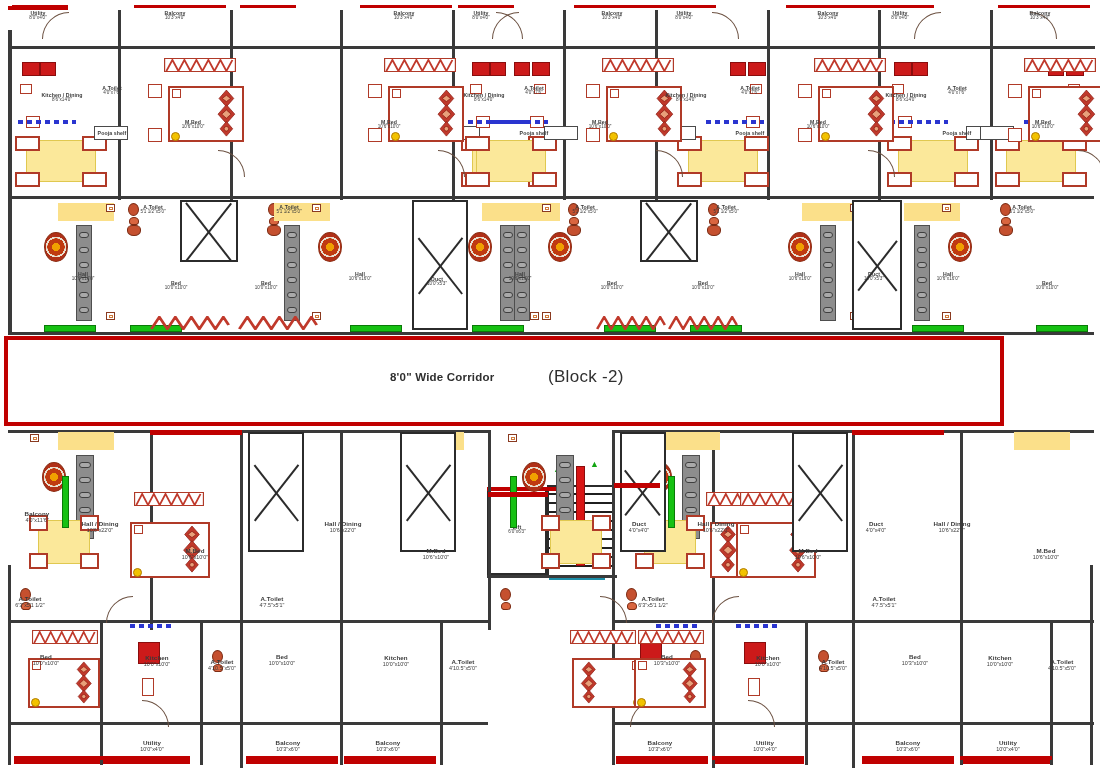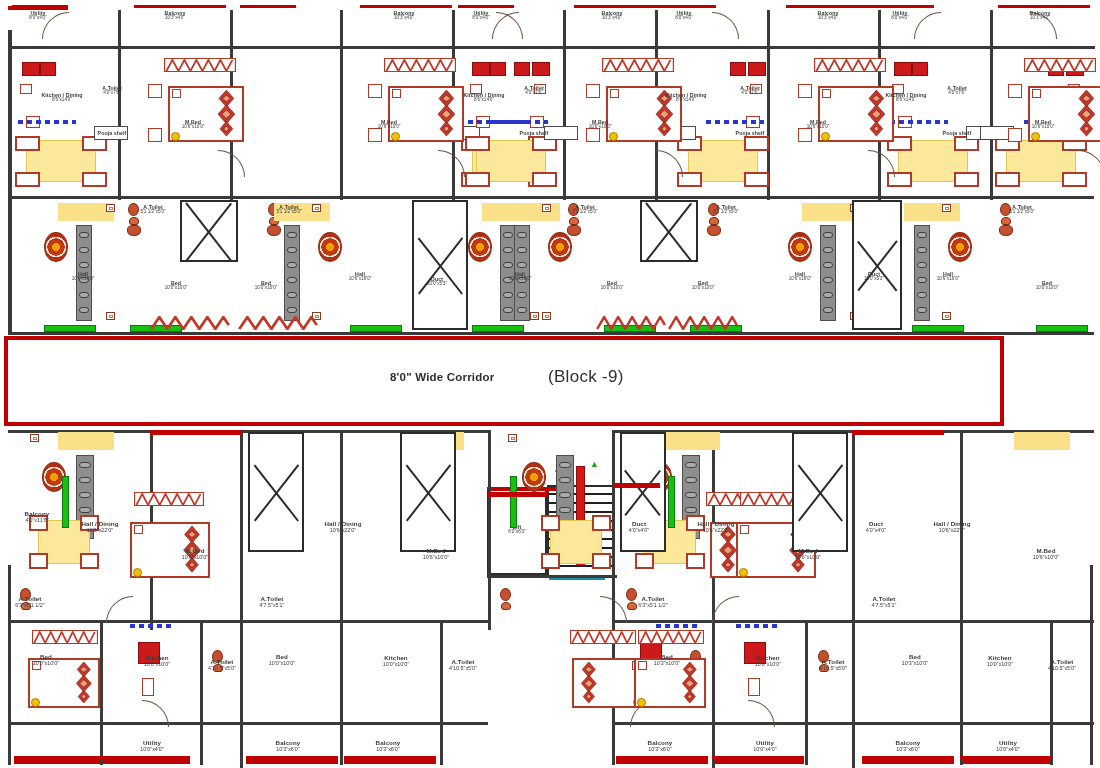--- a/index.html
+++ b/index.html
@@ -74,21 +74,21 @@
   <div class="redwall" style="left:786px;top:5px;width:92px;height:3px;"></div>
   <div class="redwall" style="left:878px;top:5px;width:56px;height:3px;"></div>
   <div class="redwall" style="left:998px;top:5px;width:92px;height:3px;"></div>
 
   <div class="redwall" style="left:4px;  top:336px; width:1000px; height:4px;"></div>
   <div class="redwall" style="left:4px;  top:336px; width:4px;   height:90px;"></div>
   <div class="redwall" style="left:1000px;top:336px; width:4px;  height:90px;"></div>
   <div class="redwall" style="left:4px;  top:422px; width:1000px; height:4px;"></div>
 
   <div class="corridor-lbl" style="left:390px;top:371px;">8'0" Wide Corridor</div>
-  <div class="block-lbl" style="left:548px;top:367px;">(Block -9)</div>
+  <div class="block-lbl" style="left:548px;top:367px;">(Block -2)</div>
 
   <div class="lift" style="left:487px;top:487px;width:60px;height:88px;"></div>
   <div class="lbl" style="left:497px;top:525px;width:40px;">
     <span class="n">Lift</span>
     <span class="d">6'0"x6'3"</span>
   </div>
 
   <div class="stair" style="left:547px;top:485px;width:68px;height:92px;">
     <div class="tread" style="top:6px;"></div>
       <div class="tread" style="top:15px;"></div>

